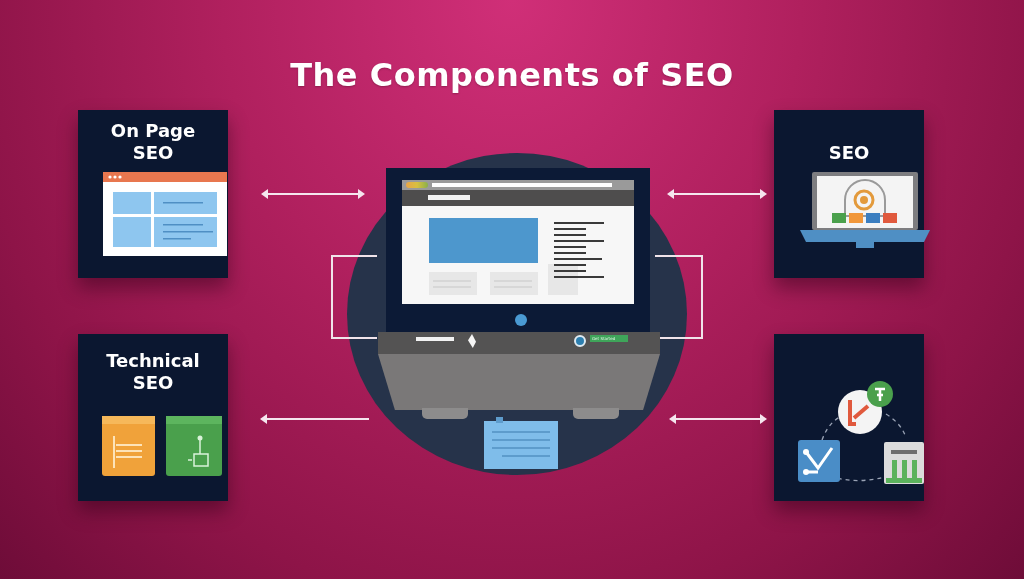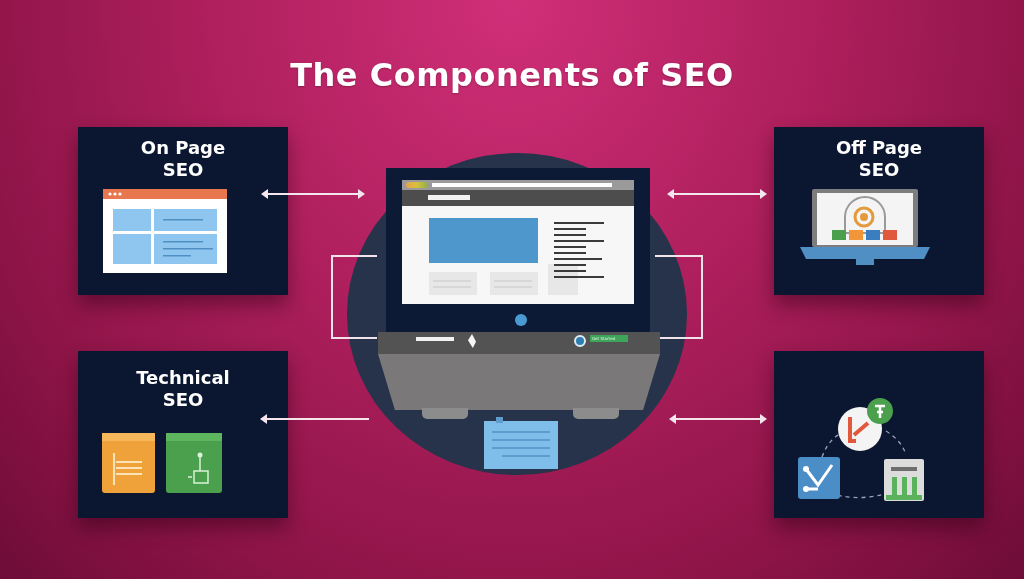--- a/index.html
+++ b/index.html
@@ -8,23 +8,22 @@
       position: relative;
       font-family: "DejaVu Sans", sans-serif;
       background: radial-gradient(ellipse at 50% 0%, #d02f78 0%, #b0205e 40%, #8e1448 75%, #6e0c38 100%);
     }
     .title {
       position: absolute; left: 0; top: 56px; width: 1024px; text-align: center;
       color: #ffffff; font-weight: bold; font-size: 32px; letter-spacing: 0.5px;
       text-shadow: 0 1px 2px rgba(0,0,0,0.25);
     }
     .card {
-      position: absolute; width: 210px; background: #0b1730;
+      position: absolute; width: 150px; background: #0b1730;
       box-shadow: 0 10px 18px rgba(40,0,20,0.45);
-      margin-top: 17px;
     }
     .card-title {
       position: absolute; left: 0; width: 100%; text-align: center; color: #ffffff;
       font-weight: bold; font-size: 18px; line-height: 22px;
     }
     #card-onpage { left: 78px; top: 110px; height: 168px; }
     #card-offpage { left: 774px; top: 110px; height: 168px; }
     #card-technical { left: 78px; top: 334px; height: 167px; }
     #card-local { left: 774px; top: 334px; height: 167px; }
 
@@ -105,21 +104,20 @@
     <rect x="10" y="45" width="38" height="30" fill="#8ec6ef"></rect>
     <rect x="51" y="45" width="63" height="30" fill="#8ec6ef"></rect>
     <rect x="60" y="30" width="40" height="1.5" fill="#4f8fc4"></rect>
     <rect x="60" y="52" width="40" height="1.5" fill="#4f8fc4"></rect>
     <rect x="60" y="59" width="50" height="1.5" fill="#4f8fc4"></rect>
     <rect x="60" y="66" width="28" height="1.5" fill="#4f8fc4"></rect>
   </svg>
 </div>
 
 <div class="card" id="card-offpage">
-  <div class="card-title" style="top:10px;">Off Page</div>
   <div class="card-title" style="top:32px;">SEO</div>
   <svg class="icon" style="left:26px;top:62px;" width="130" height="86" viewBox="0 0 130 86">
     <rect x="12" y="0" width="106" height="58" rx="2" fill="#7d7d80"></rect>
     <rect x="17" y="4" width="96" height="52" fill="#f4f4f4"></rect>
     <path d="M45 28 a20 20 0 0 1 40 0 v16 h-40 z" fill="none" stroke="#9a9a9a" stroke-width="2"></path>
     <circle cx="64" cy="28" r="9" fill="none" stroke="#e39a3c" stroke-width="3"></circle>
     <circle cx="64" cy="28" r="4" fill="#e39a3c"></circle>
     <rect x="32" y="41" width="14" height="10" fill="#4aa04c"></rect>
     <rect x="49" y="41" width="14" height="10" fill="#f1973a"></rect>
     <rect x="66" y="41" width="14" height="10" fill="#3b7ec0"></rect>

